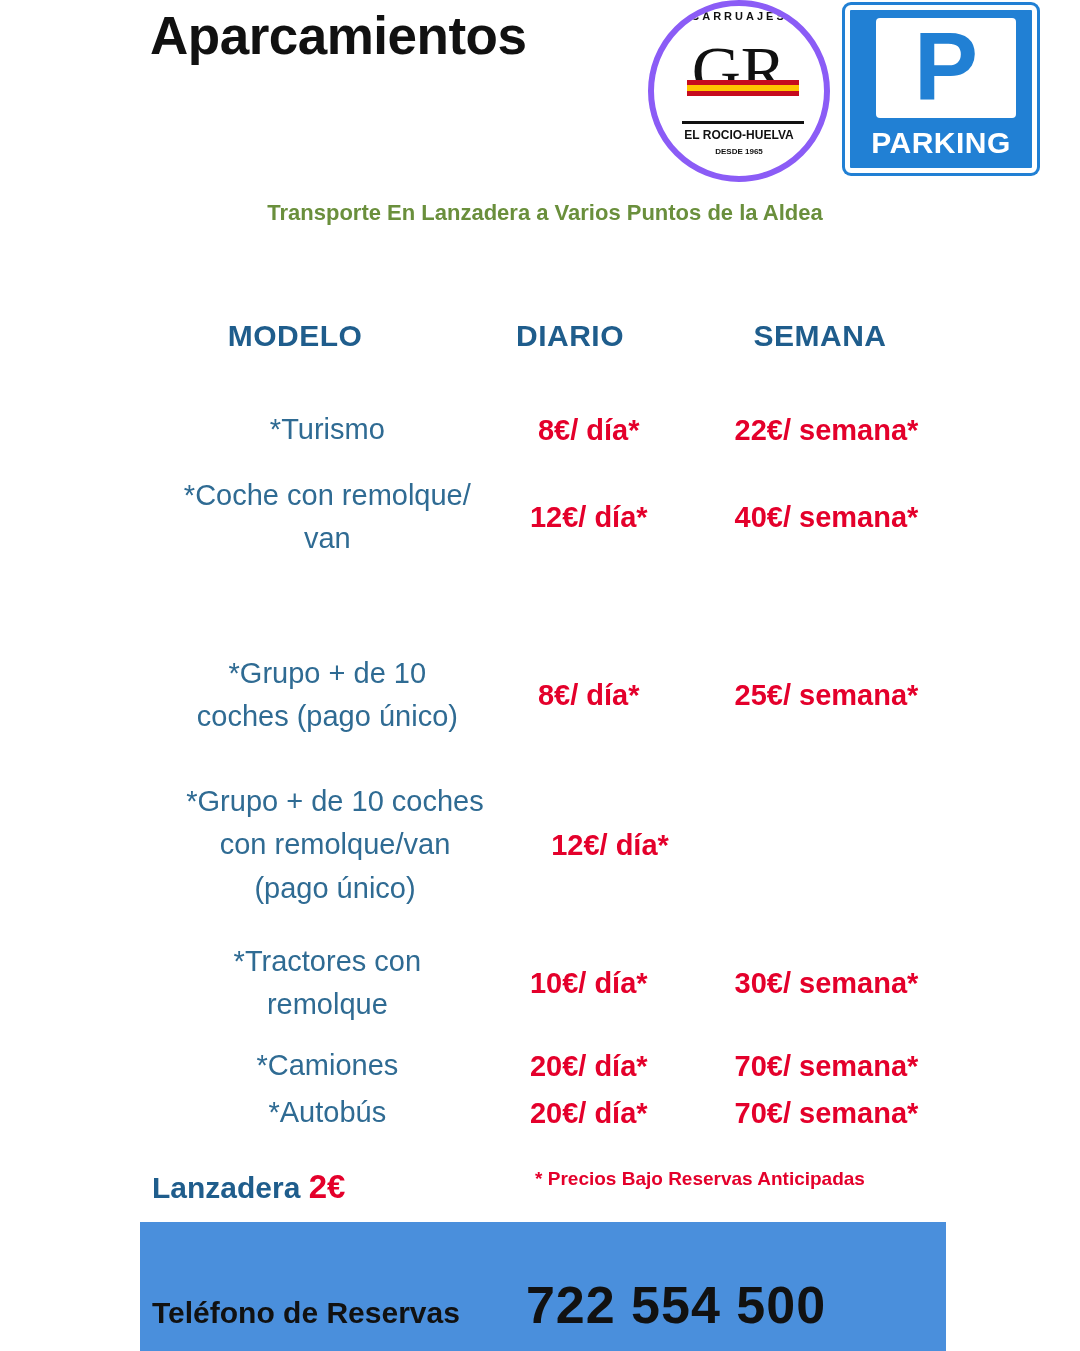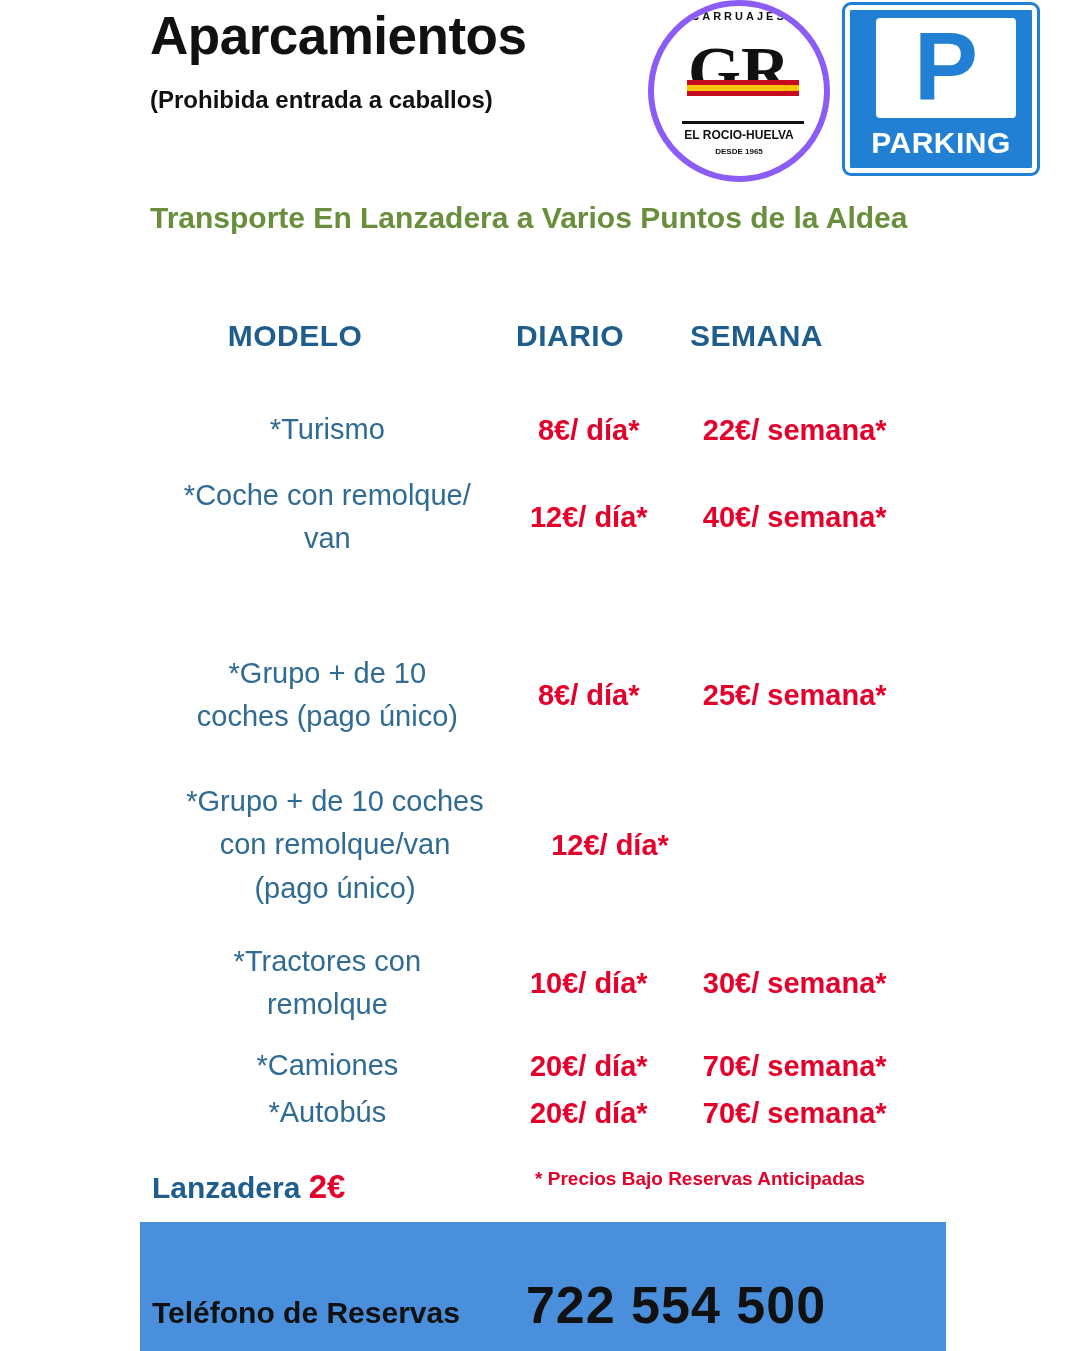--- a/index.html
+++ b/index.html
@@ -65,21 +65,21 @@
     font-weight: bold;
     letter-spacing: 3px;
     color: #111111;
   }
   .gr-letters {
     position: absolute;
     left: 0; top: 30px;
     width: 100%;
     text-align: center;
     font-size: 68px;
-    font-weight: bold;
+    font-weight: normal;
     font-family: "Liberation Serif", serif;
     color: #111111;
     line-height: 1;
   }
   .gr-flag {
     position: absolute;
     left: 33px;
     top: 74px;
     width: 112px;
     height: 16px;
@@ -148,40 +148,41 @@
     font-weight: bold;
     letter-spacing: 0.5px;
   }
 
   
   .shuttle {
     position: absolute;
     left: 150px;
     top: 198px;
     width: 790px;
+    text-align: center;
     color: #6a8f3c;
-    font-size: 30px;
+    font-size: 22px;
     font-weight: bold;
     line-height: 1.35;
   }
 
   
   .table {
     position: absolute;
     left: 140px;
     top: 305px;
     width: 810px;
   }
   .row {
     display: flex;
     align-items: center;
   }
   .col-model { width: 310px; text-align: center; }
   .col-daily { width: 240px; text-align: center; }
-  .col-week  { width: 260px; text-align: left; }
+  .col-week  { width: 260px; text-align: center; }
 
   .head .col-model,
   .head .col-daily,
   .head .col-week {
     color: #1f5d8c;
     font-size: 30px;
     font-weight: bold;
     letter-spacing: 0.5px;
   }
   .head { height: 62px; }
@@ -270,21 +271,20 @@
 </style>
 </head>
 <body>
 
 <div class="page">
 
   <div class="header">
 
     <div class="title-block">
       <div class="main-title">Aparcamientos</div>
-      <div class="subtitle">(Prohibida entrada a caballos)</div>
     </div>
 
     <div class="gr-logo">
       <div class="gr-ring-text">CARRUAJES</div>
       <div class="gr-flag"></div>
       <div class="gr-letters">GR</div>
       <div class="gr-divider"></div>
       <div class="gr-bottom1">EL ROCIO-HUELVA</div>
       <div class="gr-bottom2">DESDE 1965</div>
     </div>

